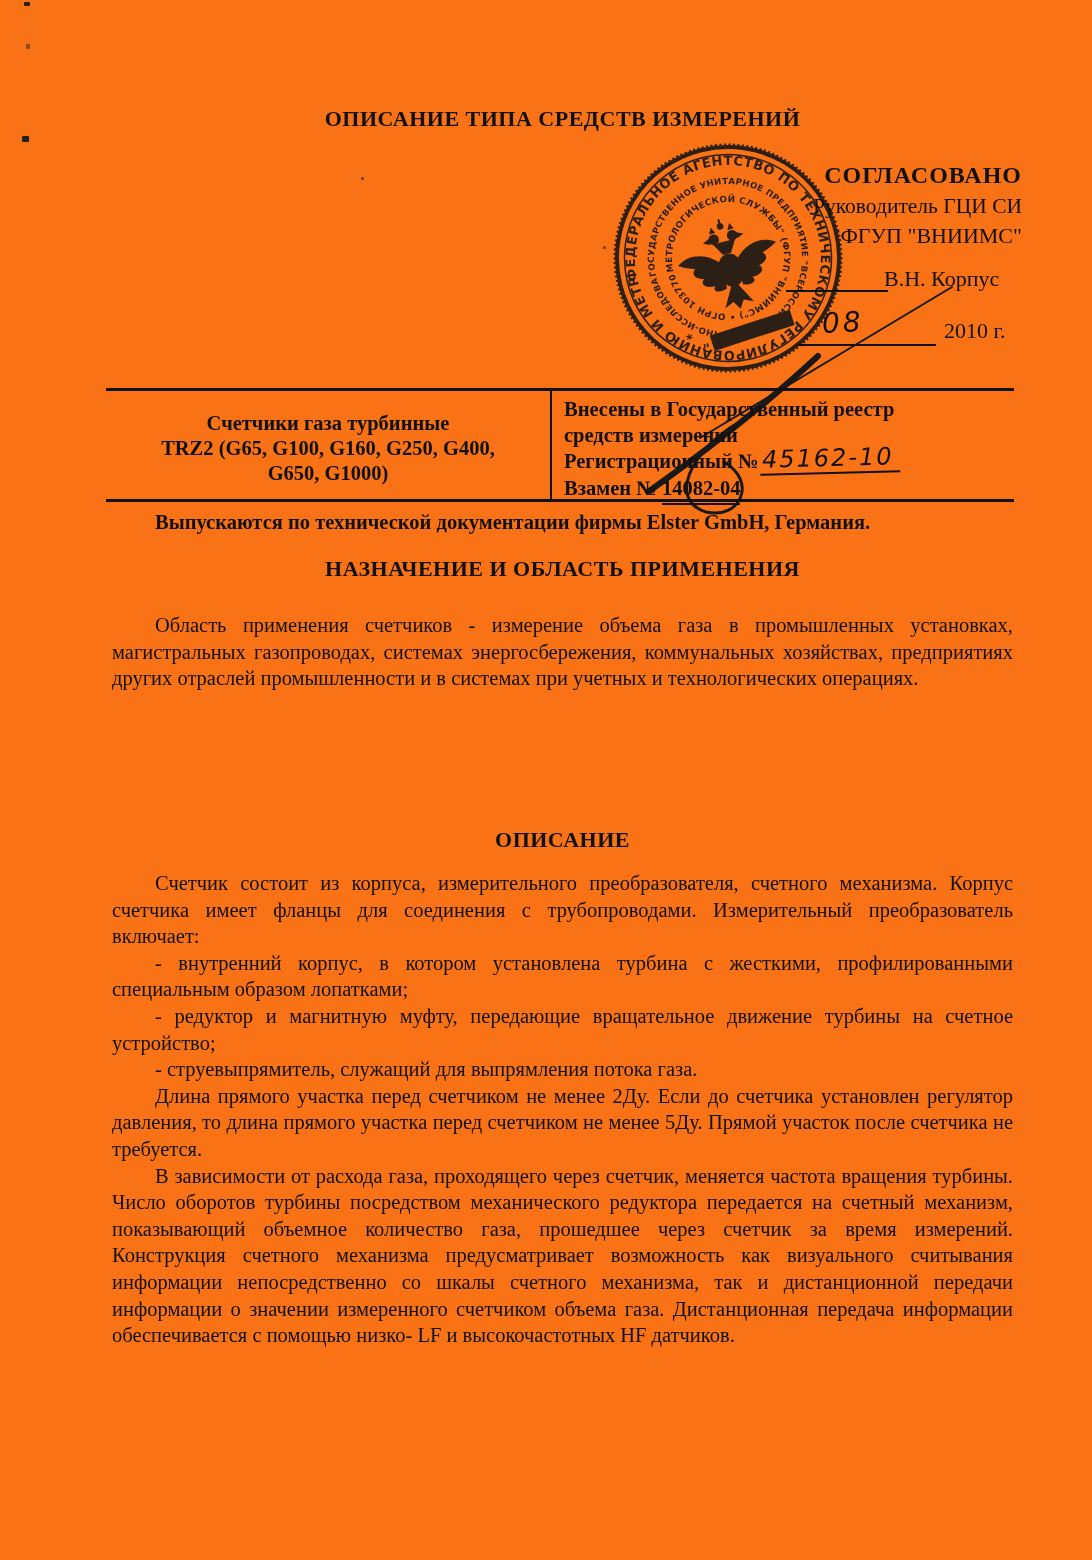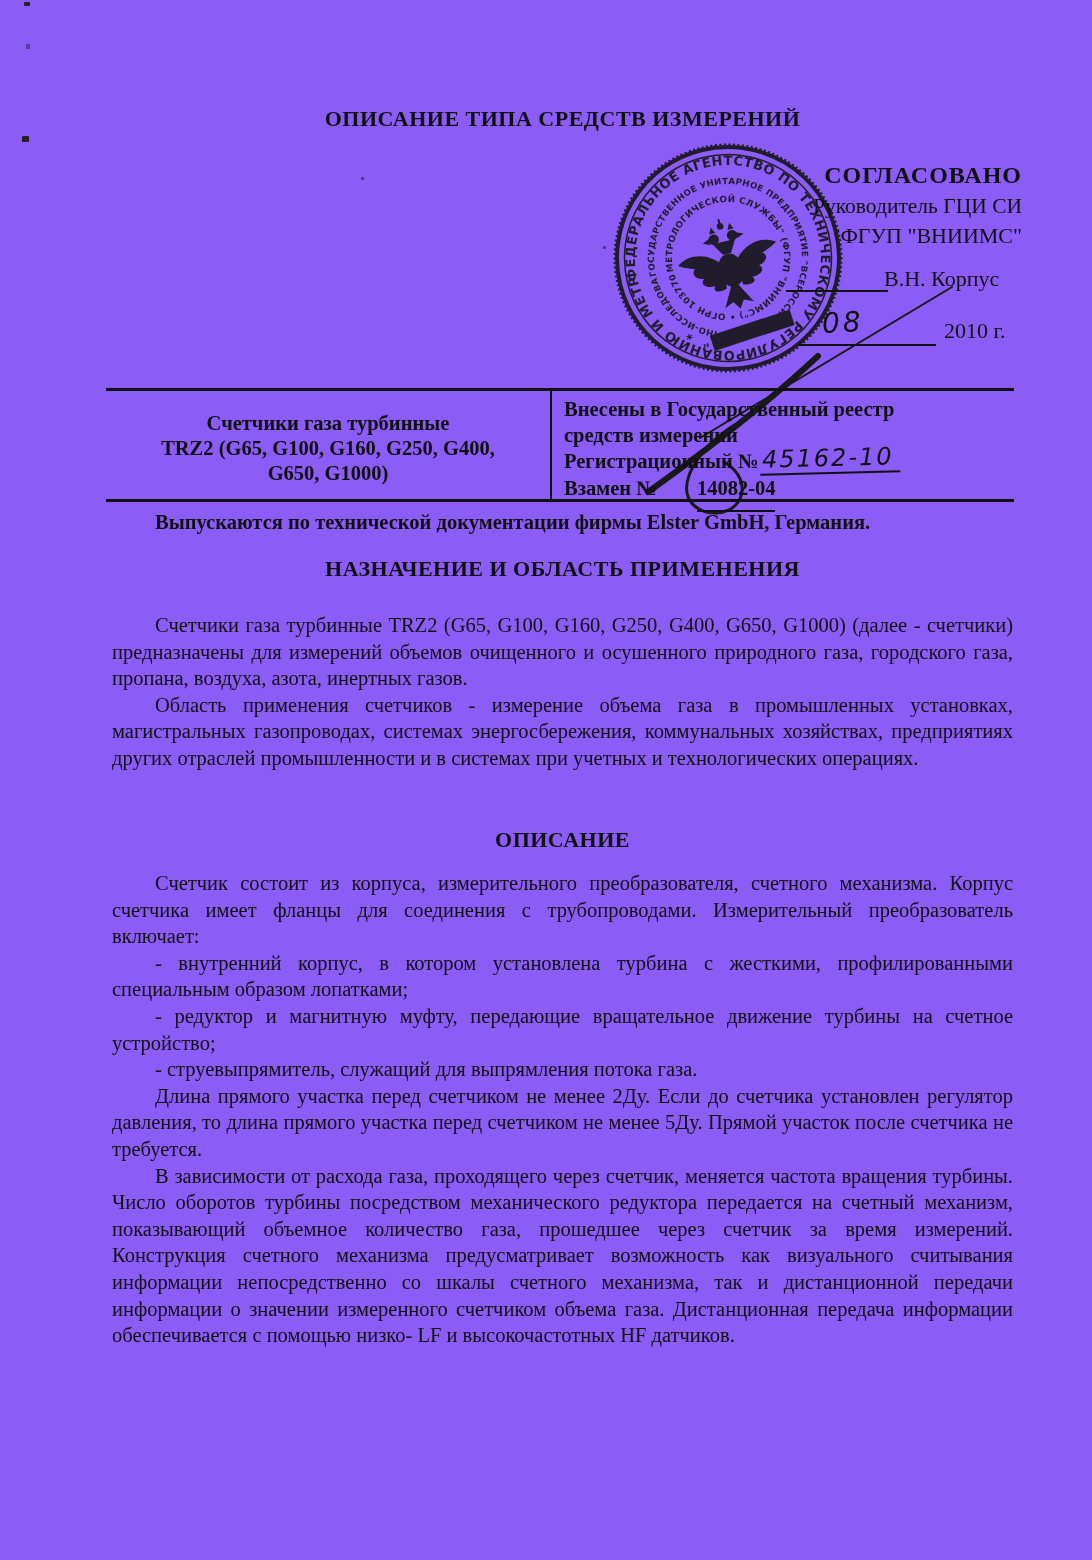--- a/index.html
+++ b/index.html
@@ -1,20 +1,20 @@
 <!DOCTYPE html>
 <html lang="ru"><head>
 <meta charset="utf-8">
 <style>
   html,body{margin:0;padding:0;background:#e8e8e8;}
   .page{
     position:relative;
     width:1092px;height:1560px;
     margin:0 auto;
-    background:#8b5cf6;
+    background:#f97316;
     font-family:"Liberation Serif", serif;
     color:#111;
     overflow:hidden;
   }
   .abs{position:absolute;}
   .doc-title{
     left:112px;top:106px;width:901px;
     text-align:center;font-weight:bold;font-size:22px;letter-spacing:0.5px;
   }
   .section-heading{
@@ -49,21 +49,21 @@
   .cell-left{
     position:absolute;left:0;top:0;width:444px;
     padding-top:20px;text-align:center;
     font-weight:bold;font-size:20.5px;line-height:25px;
   }
   .cell-right{
     position:absolute;left:446px;right:0;top:0;
     padding:6px 0 0 12px;
     font-weight:bold;font-size:20.5px;line-height:25.5px;
   }
-  .replaces-num{border-bottom:2.5px solid #111;padding-bottom:11px;margin-left:35px;}
+  .replaces-num{border-bottom:2.5px solid #111;padding-bottom:4px;}
   .body-text{
     left:112px;width:901px;
     font-size:20.5px;line-height:26.6px;
     text-align:justify;
   }
   .body-text p{margin:0;text-indent:43px;}
   .note-line{
     left:112px;top:511px;width:901px;
     font-size:20.5px;text-indent:43px;font-weight:bold;
   }
@@ -159,21 +159,20 @@
       <div>
         <span>Взамен № </span><span class="replaces-num">14082-04</span>
       </div>
     </div>
   </div>
 
   <div class="abs note-line">Выпускаются по технической документации фирмы Elster GmbH, Германия.</div>
 
   <div class="abs section-heading" style="top:556px;">НАЗНАЧЕНИЕ И ОБЛАСТЬ ПРИМЕНЕНИЯ</div>
   <div class="abs body-text" style="top:612px;">
-    <p>Счетчики газа турбинные TRZ2 (G65, G100, G160, G250, G400, G650, G1000) (далее - счетчики) предназначены для измерений объемов очищенного и осушенного природного газа, городского газа, пропана, воздуха, азота, инертных газов.</p>
     <p>Область применения счетчиков - измерение объема газа в промышленных установках, магистральных газопроводах, системах энергосбережения, коммунальных хозяйствах, предприятиях других отраслей промышленности и в системах при учетных и технологических операциях.</p>
   </div>
 
   <div class="abs section-heading" style="top:827px;">ОПИСАНИЕ</div>
   <div class="abs body-text" style="top:870px;">
     <p>Счетчик состоит из корпуса, измерительного преобразователя, счетного механизма. Корпус счетчика имеет фланцы для соединения с трубопроводами. Измерительный преобразователь включает:</p>
     <p>- внутренний корпус, в котором установлена турбина с жесткими, профилированными специальным образом лопатками;</p>
     <p>- редуктор и магнитную муфту, передающие вращательное движение турбины на счетное устройство;</p>
     <p>- струевыпрямитель, служащий для выпрямления потока газа.</p>
     <p>Длина прямого участка перед счетчиком не менее 2Ду. Если до счетчика установлен регулятор давления, то длина прямого участка перед счетчиком не менее 5Ду. Прямой участок после счетчика не требуется.</p>

